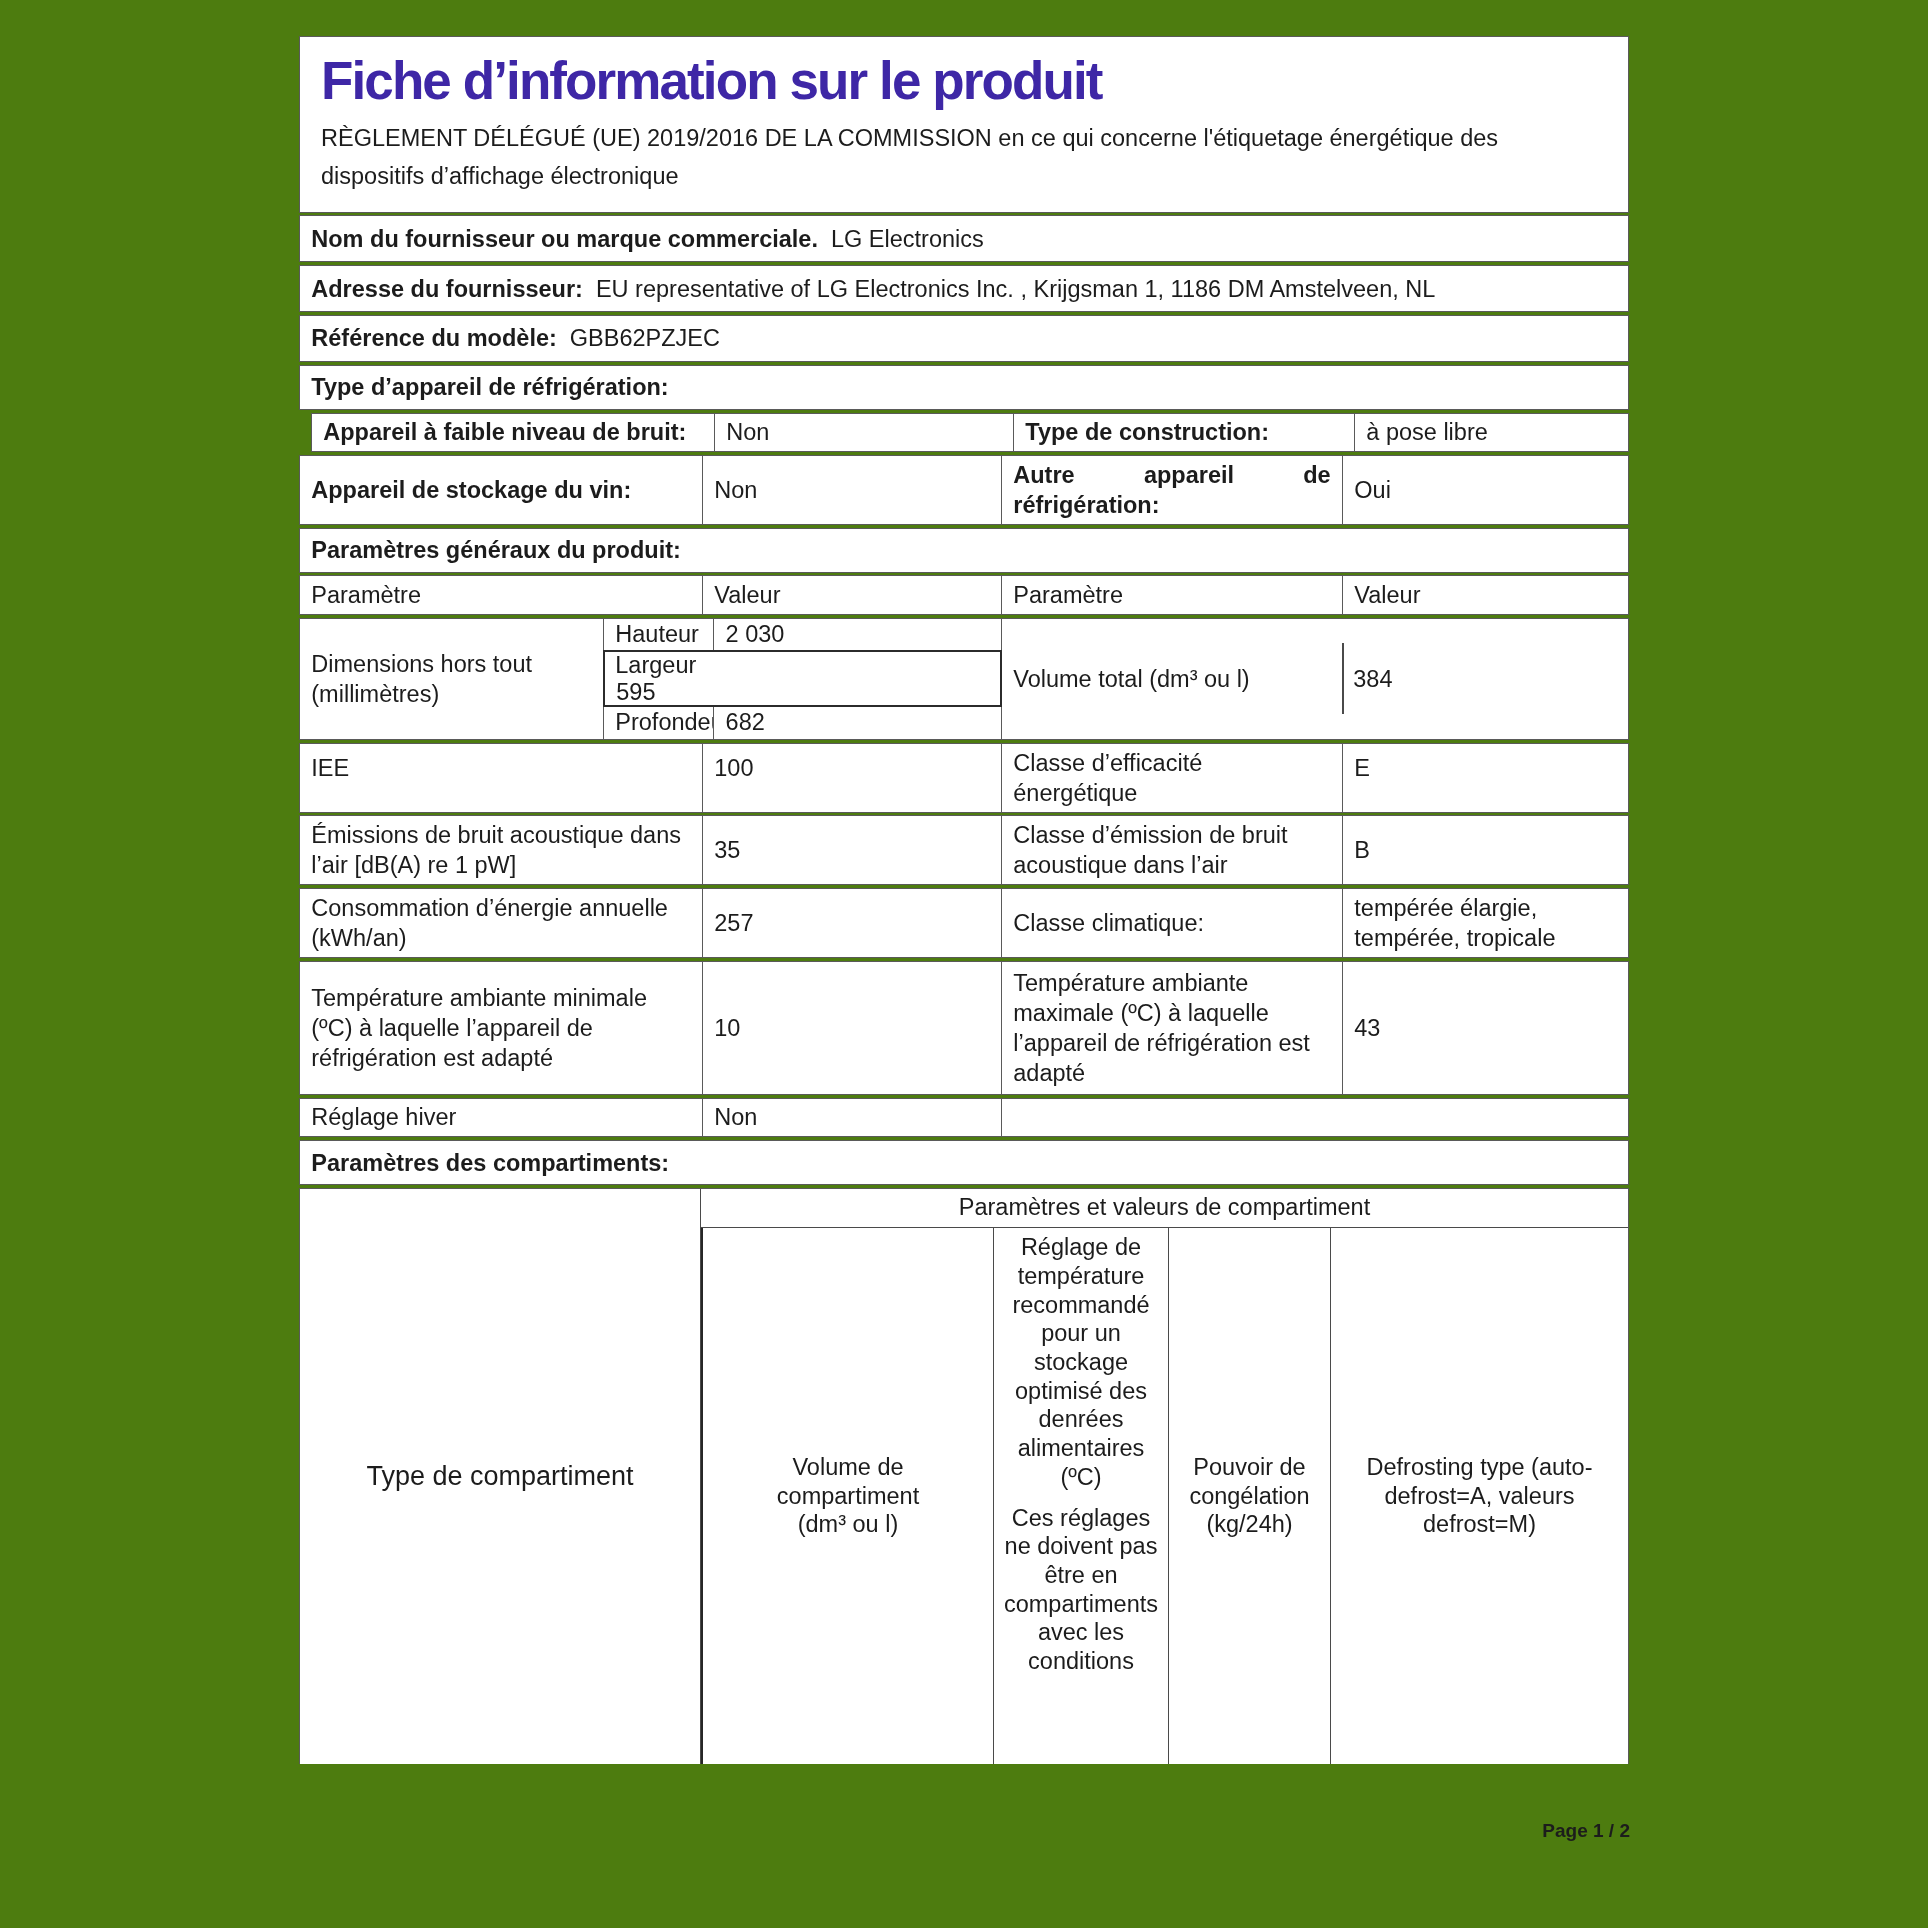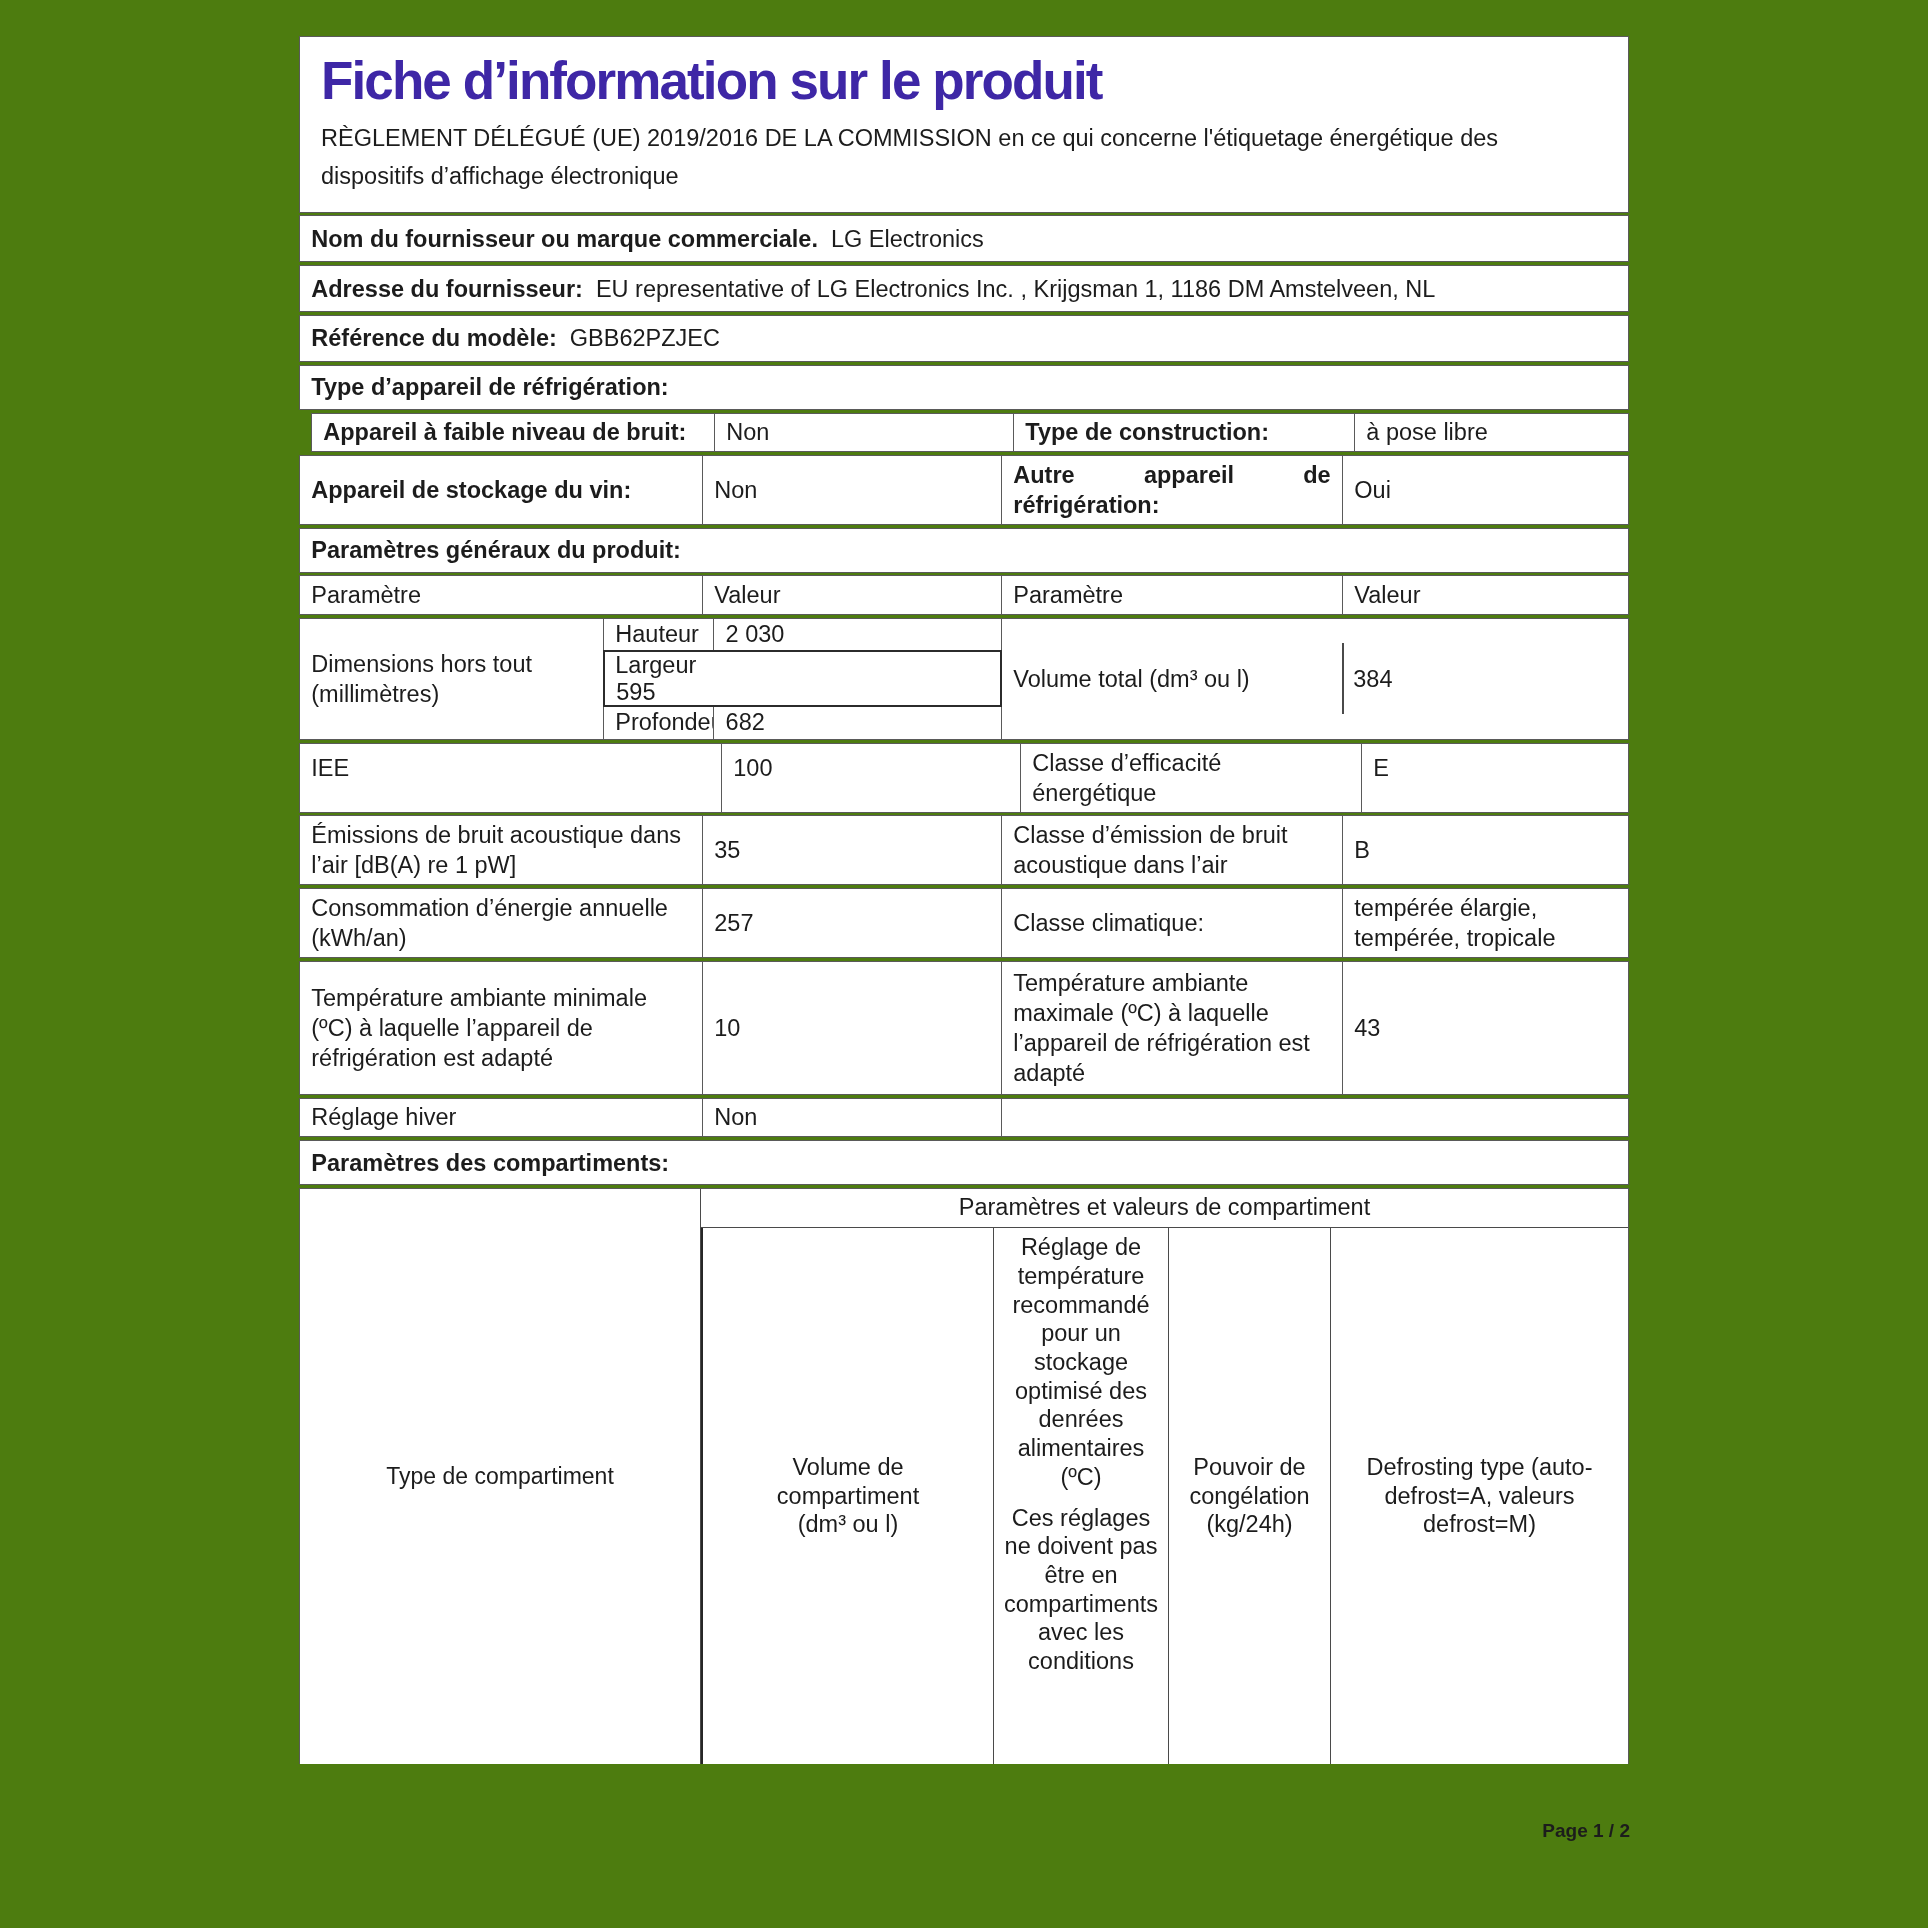--- a/index.html
+++ b/index.html
@@ -29,21 +29,21 @@
               font-size:23.5px;white-space:nowrap;overflow:hidden;}
   .dims .dval{flex:1;border-left:1.9px solid #5a5a5a;display:flex;align-items:center;
               padding-left:11.3px;font-size:23.5px;}
   .dims .hl{outline:2.8px solid #2b2b2b;outline-offset:-1.9px;z-index:2;flex-direction:column;}
   .dims .dvol{width:341px;border-left:1.9px solid #5a5a5a;}
   .dims .d384{width:283px;flex:1;position:relative;}
   .dims .d384::before{content:"";position:absolute;left:0;top:24.5px;bottom:24.5px;width:1.9px;background:#4a4a4a;}
   
   .comp{height:576px;border-bottom:none;display:flex;align-items:stretch;}
   .comp-left{width:400px;border-right:1.9px solid #4a4a4a;display:flex;align-items:center;
-             justify-content:center;font-size:23px;}
+             justify-content:center;font-size:27px;}
   .comp-right{flex:1;display:flex;flex-direction:column;}
   .comp-span{height:38px;border-bottom:1.9px solid #4a4a4a;display:flex;align-items:center;
              justify-content:center;font-size:23.5px;}
   .comp-cols{flex:1;display:flex;align-items:stretch;}
   .ccol{box-sizing:border-box;display:flex;flex-direction:column;align-items:center;
         justify-content:center;text-align:center;font-size:23.5px;line-height:1.22;}
   .ccol.volume{width:292px;border-left:2.8px solid #262626;padding:0 49px;}
   .ccol.temp{width:175px;border-left:1.9px solid #4a4a4a;justify-content:flex-start;padding:5.6px 3.8px;}
   .ccol.temp .p2{margin-top:12.2px;}
   .ccol.freeze{width:162px;border-left:1.9px solid #4a4a4a;padding:0 7.5px;}
@@ -126,21 +126,21 @@
           <div class="dsub">Profondeur</div>
           <div class="dval">682</div>
         </div>
       </div>
       <div class="cell dvol">Volume total (dm³ ou l)</div>
       <div class="cell d384">384</div>
     </div>
 
     <div class="box row h78">
       <div class="cell c1" style="align-items:flex-start;padding-top:9.4px;">IEE</div>
-      <div class="cell c2 sep" style="align-items:flex-start;padding-top:9.4px;margin-left:19px;">100</div>
+      <div class="cell c2 sep" style="align-items:flex-start;padding-top:9.4px;">100</div>
       <div class="cell c3 sep">Classe d’efficacité énergétique</div>
       <div class="cell c4 sep" style="align-items:flex-start;padding-top:9.4px;">E</div>
     </div>
 
     <div class="box row h75">
       <div class="cell c1">Émissions de bruit acoustique dans l’air [dB(A) re 1 pW]</div>
       <div class="cell c2 sep">35</div>
       <div class="cell c3 sep">Classe d’émission de bruit acoustique dans l’air</div>
       <div class="cell c4 sep">B</div>
     </div>

